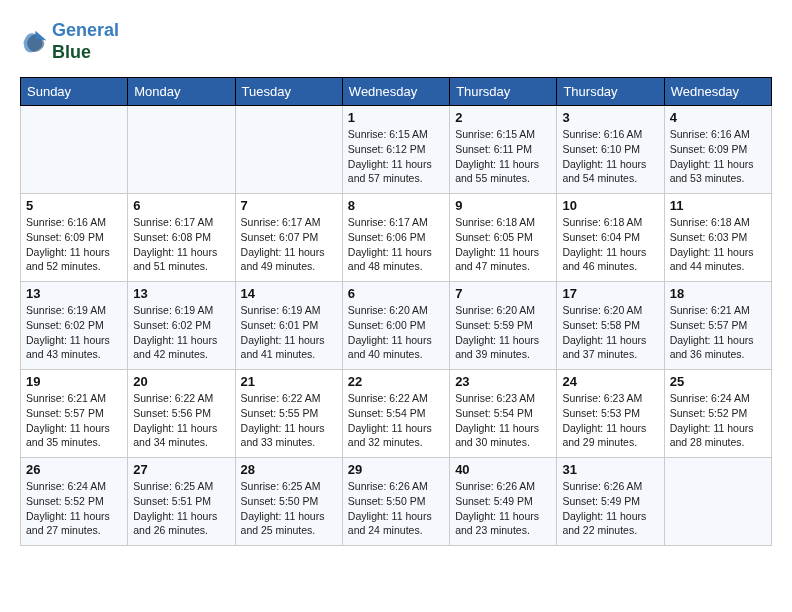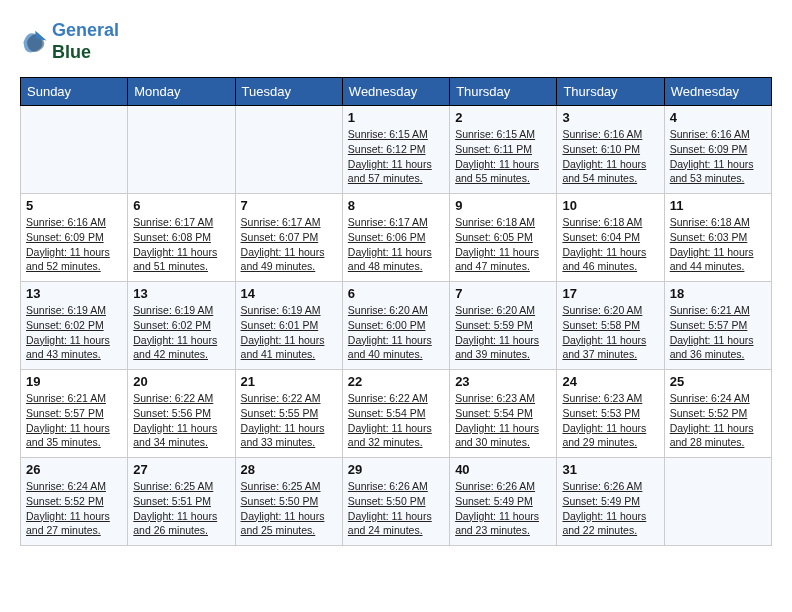--- a/index.html
+++ b/index.html
@@ -75,21 +75,20 @@
       font-size: 13px;
       font-weight: bold;
       color: #111;
       display: block;
       margin-bottom: 2px;
     }
     .day-detail {
       font-size: 10.5px;
       color: #222;
       line-height: 1.4;
-      text-decoration: underline;
     }
     .empty-cell {
       background: #fff;
     }
     tbody tr:nth-child(odd) td {
       background-color: #f5f8fc;
     }
     tbody tr:nth-child(even) td {
       background-color: #ffffff;
     }

